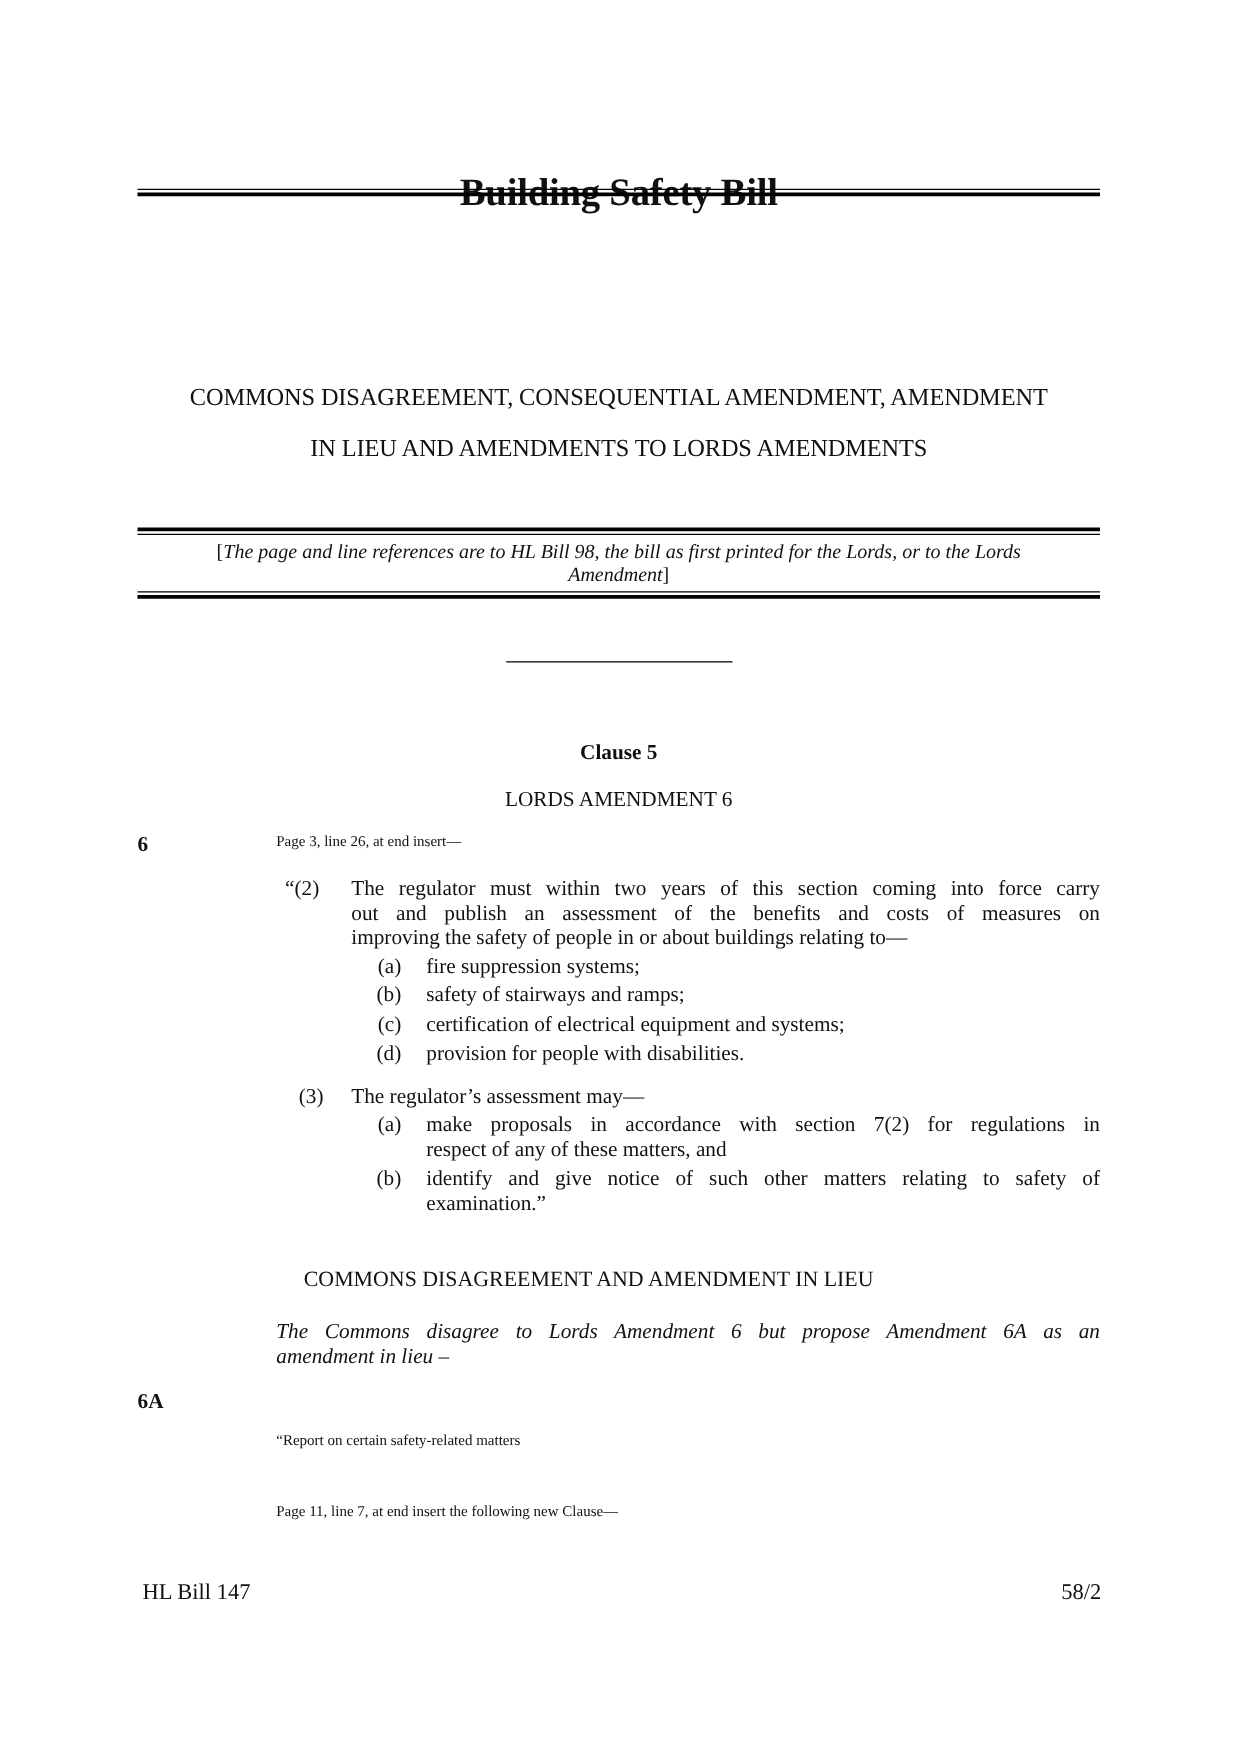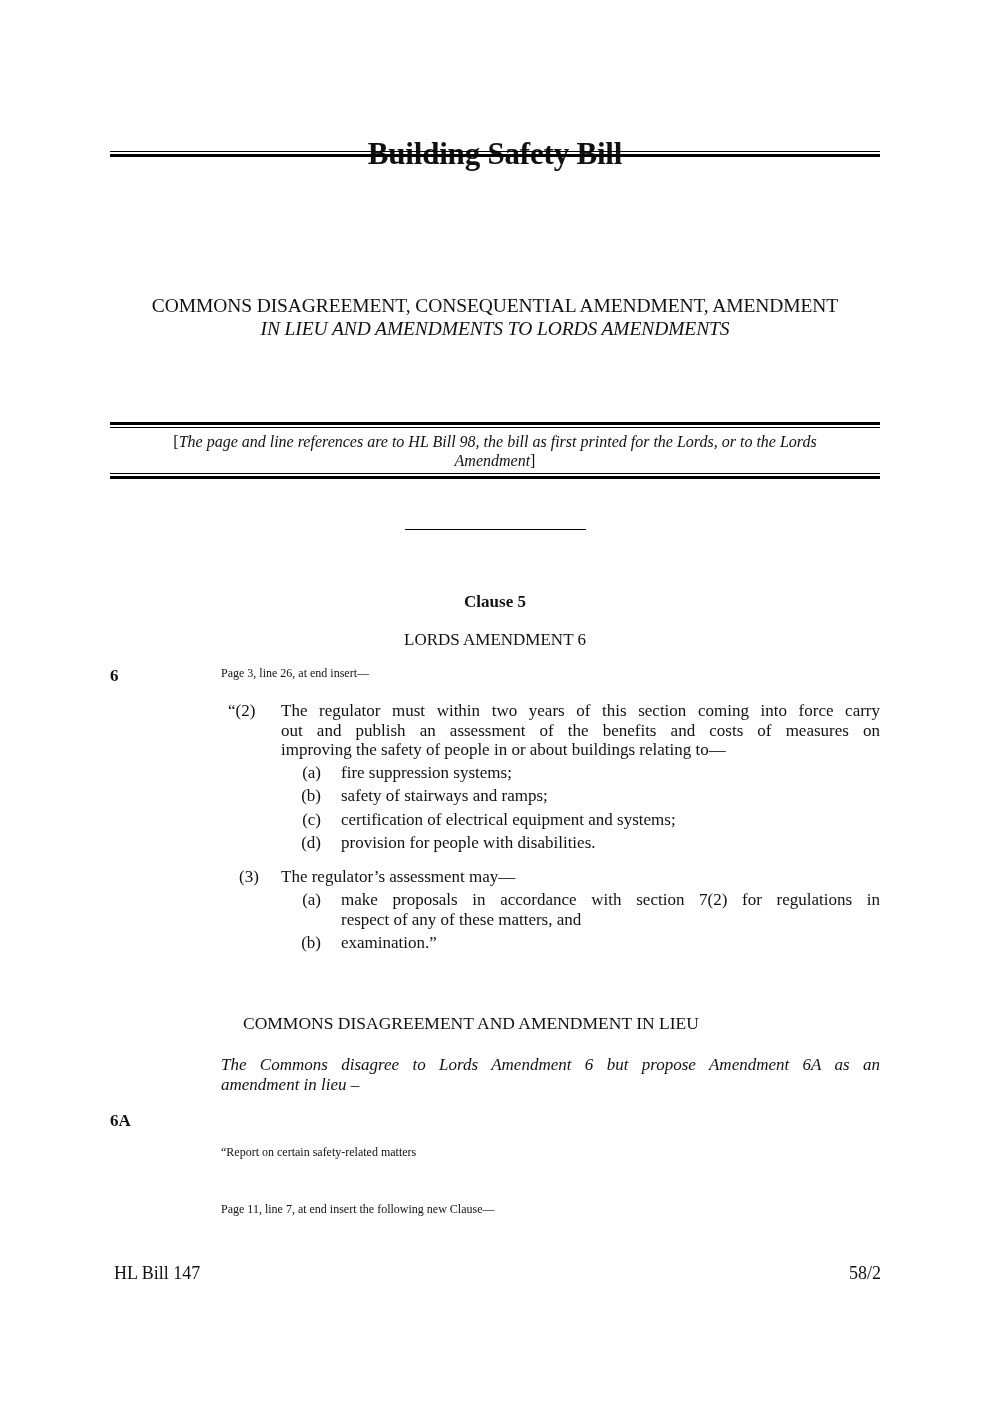--- a/index.html
+++ b/index.html
@@ -4,41 +4,41 @@
 <style>
   html, body { margin: 0; padding: 0; background: #ffffff; }
   body { width: 991px; height: 1403px; position: relative; overflow: hidden;
          font-family: "Liberation Serif", "DejaVu Serif", serif; color: #111; }
   .abs { position: absolute; }
   .title { left: 110px; width: 770px; top: 110px; text-align: center;
            font-size: 31px; font-weight: bold; letter-spacing: -0.2px; line-height: 40px; margin-top: 24px; }
   .rule-thin { position: absolute; left: 110px; width: 770px; height: 1px; background: #000; }
   .rule-thick { position: absolute; left: 110px; width: 770px; height: 3px; background: #000; }
   .heading-caps { left: 110px; width: 770px; text-align: center; font-size: 19.5px;
-                  line-height: 35px; letter-spacing: -0.1px; }
+                  line-height: 35px; letter-spacing: -0.1px; margin-top: 13px; }
   .note { left: 110px; width: 770px; text-align: center; font-size: 16px; line-height: 19px; }
   .note i { font-style: italic; }
   .short-rule { left: 405px; width: 181px; height: 1px; background: #000; top: 529px; }
   .clause { left: 110px; width: 770px; text-align: center; font-weight: bold; font-size: 17px; top: 592px; }
   .lords-am { left: 110px; width: 770px; text-align: center; font-size: 17px; top: 630px; }
   .amnum { left: 110px; font-weight: bold; font-size: 17px; }
   .body-text { left: 221px; font-size: 12px; }
   .para { font-size: 17px; line-height: 19.5px; text-align: justify; }
   .lbl { position: absolute; text-align: right; font-size: 17px; }
   .foot { font-size: 18px; top: 1263px; }
 </style>
 </head>
 <body>
 
 <div class="abs title">Building Safety Bill</div>
 <div class="rule-thin" style="top:151px;"></div>
 <div class="rule-thick" style="top:154px;"></div>
 
 <div class="abs heading-caps" style="top:288px;">COMMONS DISAGREEMENT, CONSEQUENTIAL AMENDMENT, AMENDMENT</div>
-<div class="abs heading-caps" style="top:311px;font-style:italic;">IN LIEU AND AMENDMENTS TO LORDS AMENDMENTS</div>
+<div class="abs heading-caps" style="top:329px;">IN LIEU AND AMENDMENTS TO LORDS AMENDMENTS</div>
 
 <div class="rule-thick" style="top:422px;"></div>
 <div class="rule-thin" style="top:427px;"></div>
 <div class="abs note" style="top:432px;">
   <span>[</span><i>The page and line references are to HL Bill 98, the bill as first printed for the Lords, or to the Lords</i><br>
   <i>Amendment</i><span>]</span>
 </div>
 <div class="rule-thin" style="top:473px;"></div>
 <div class="rule-thick" style="top:476px;"></div>
 
@@ -70,20 +70,21 @@
 <div class="abs" style="left:281px; top:867px; font-size:17px;">The regulator’s assessment may—</div>
 
 <div class="lbl" style="left:281px; width:40px; top:890px;">(a)</div>
 <div class="abs para" style="left:341px; top:890px; width:539px;">
   <div style="text-align:justify; text-align-last:justify;">make proposals in accordance with section 7(2) for regulations in</div>
   <div>respect of any of these matters, and</div>
 </div>
 
 <div class="lbl" style="left:281px; width:40px; top:933px;">(b)</div>
 <div class="abs para" style="left:341px; top:933px; width:539px;">
+  <div style="text-align:justify; text-align-last:justify;">identify and give notice of such other matters relating to safety of</div>
   <div>examination.”</div>
 </div>
 
 <div class="abs" style="left:243px; top:1013px; font-size:17.5px;">COMMONS DISAGREEMENT AND AMENDMENT IN LIEU</div>
 
 <div class="abs para" style="left:221px; top:1055px; width:659px; font-style:italic;">
   <div style="text-align:justify; text-align-last:justify;">The Commons disagree to Lords Amendment 6 but propose Amendment 6A as an</div>
   <div>amendment in lieu –</div>
 </div>
 

